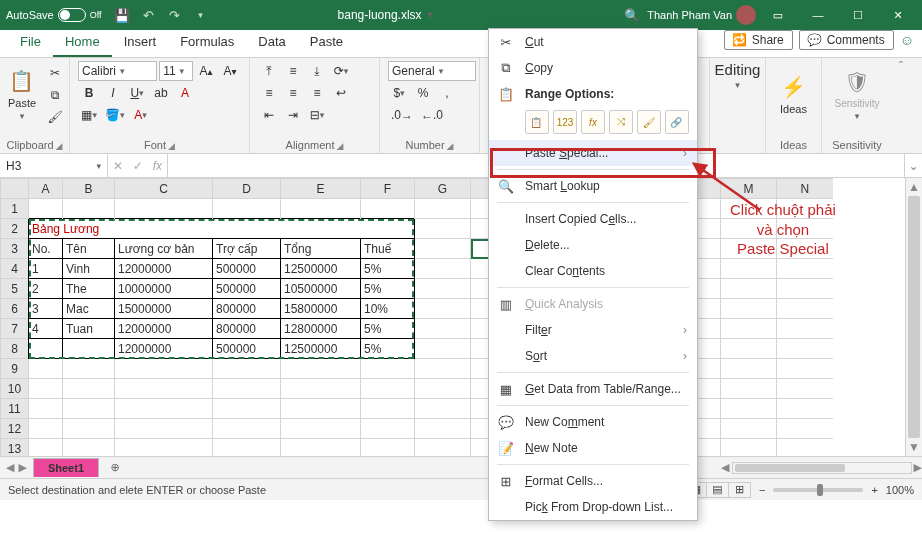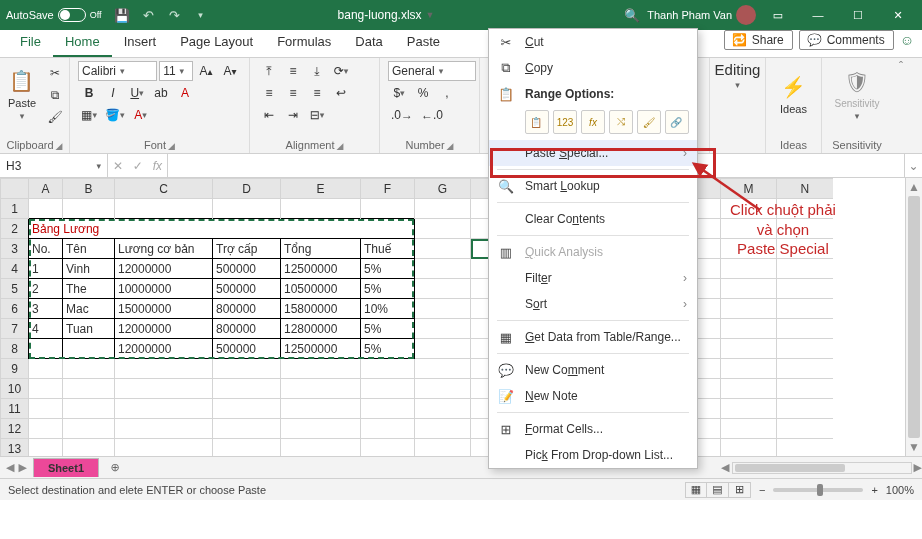--- a/index.html
+++ b/index.html
@@ -122,21 +122,20 @@
     <div class="winbtn">—</div>
     <div class="winbtn">☐</div>
     <div class="winbtn">✕</div>
   </div>
 </div>
 
 <div class="tabs">
   <div class="tab file">File</div>
   <div class="tab active">Home</div>
   <div class="tab">Insert</div>
-  <div class="tab">Page Layout</div>
   <div class="tab">Formulas</div>
   <div class="tab">Data</div>
   <div class="tab">Paste</div>
   <div class="tabs-right">
     <div class="share">🔁 <span>Share</span></div>
     <div class="comments">💬 <span>Comments</span></div>
     <div class="smiley">☺</div>
   </div>
 </div>
 
@@ -637,20 +636,28 @@
       <span class="ctx-sub">›</span>
     </div>
   <div class="ctx-sep"></div>
   <div class="ctx-item">
       <span class="ctx-icon">🔍</span>
       <span>Smart <span class="u">L</span>ookup</span>
     </div>
   <div class="ctx-sep"></div>
   <div class="ctx-item">
       <span class="ctx-icon"></span>
+      <span>Insert Copied C<span class="u">e</span>lls...</span>
+    </div>
+  <div class="ctx-item">
+      <span class="ctx-icon"></span>
+      <span><span class="u">D</span>elete...</span>
+    </div>
+  <div class="ctx-item">
+      <span class="ctx-icon"></span>
       <span>Clear Co<span class="u">n</span>tents</span>
     </div>
   <div class="ctx-sep"></div>
   <div class="ctx-item ctx-disabled">
       <span class="ctx-icon">▥</span>
       <span><span class="u">Q</span>uick Analysis</span>
     </div>
   <div class="ctx-item">
       <span class="ctx-icon"></span>
       <span>Filt<span class="u">e</span>r</span>

